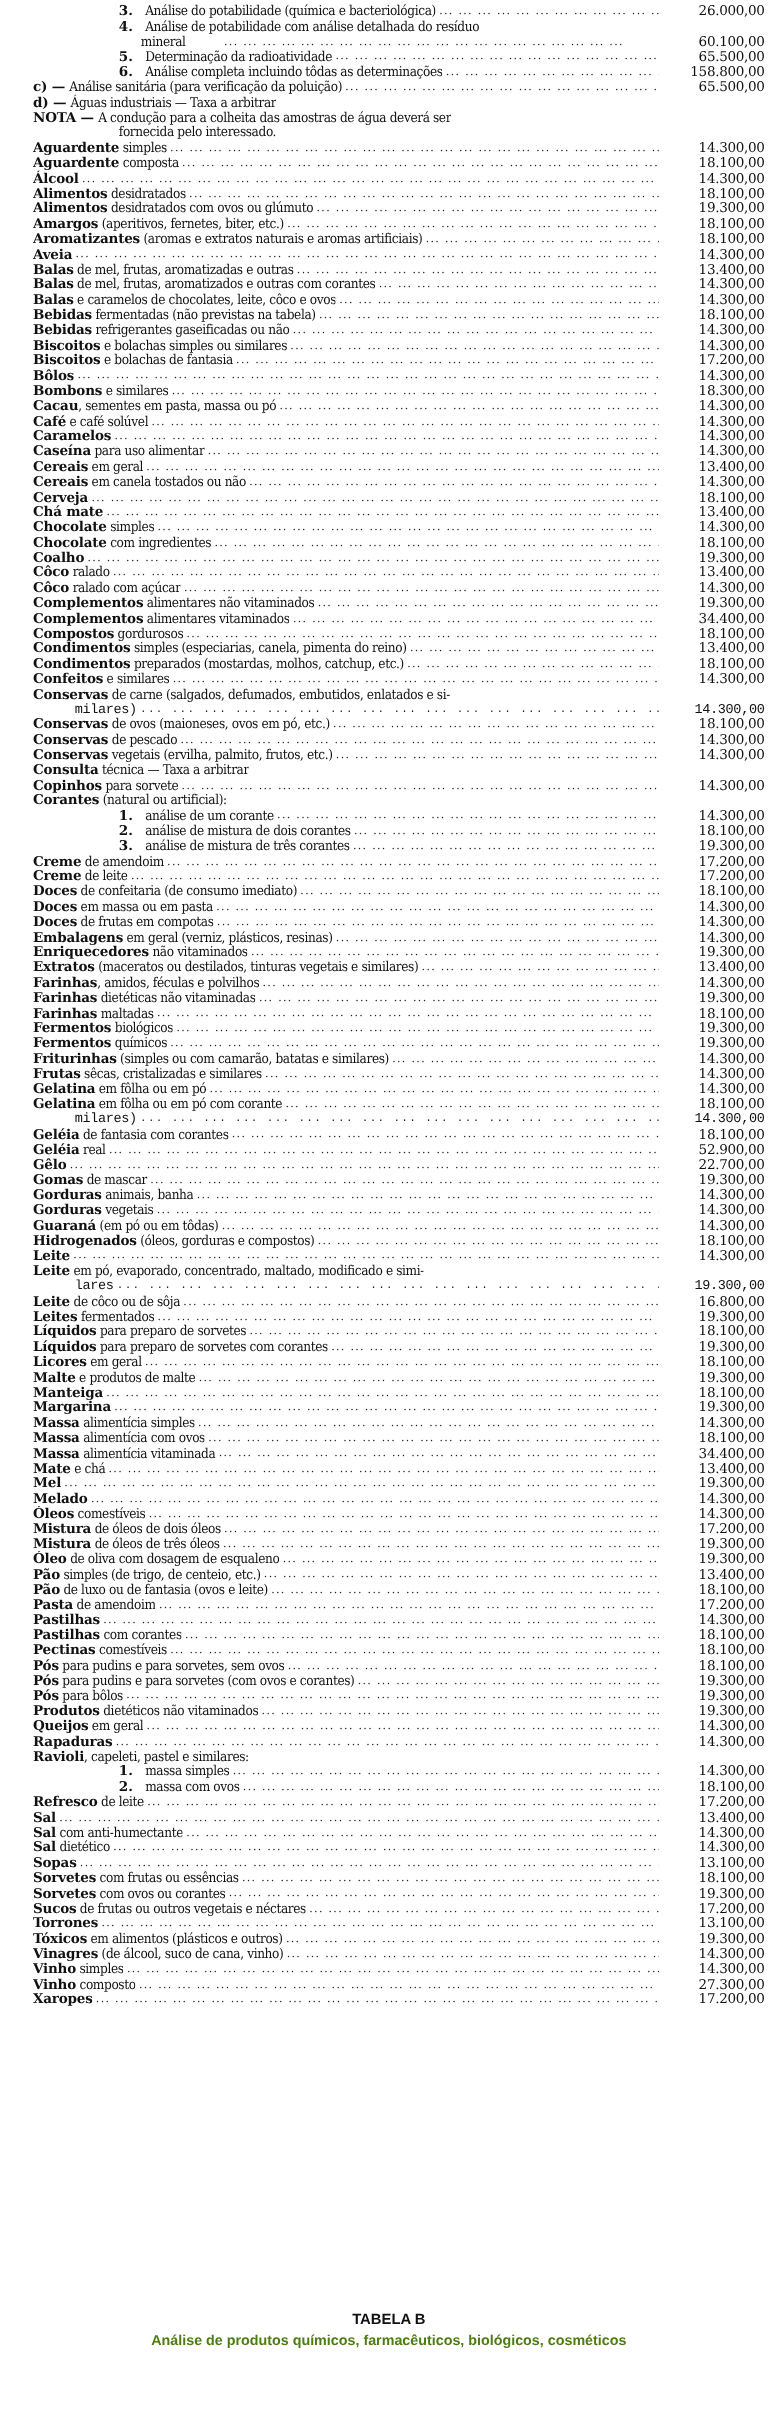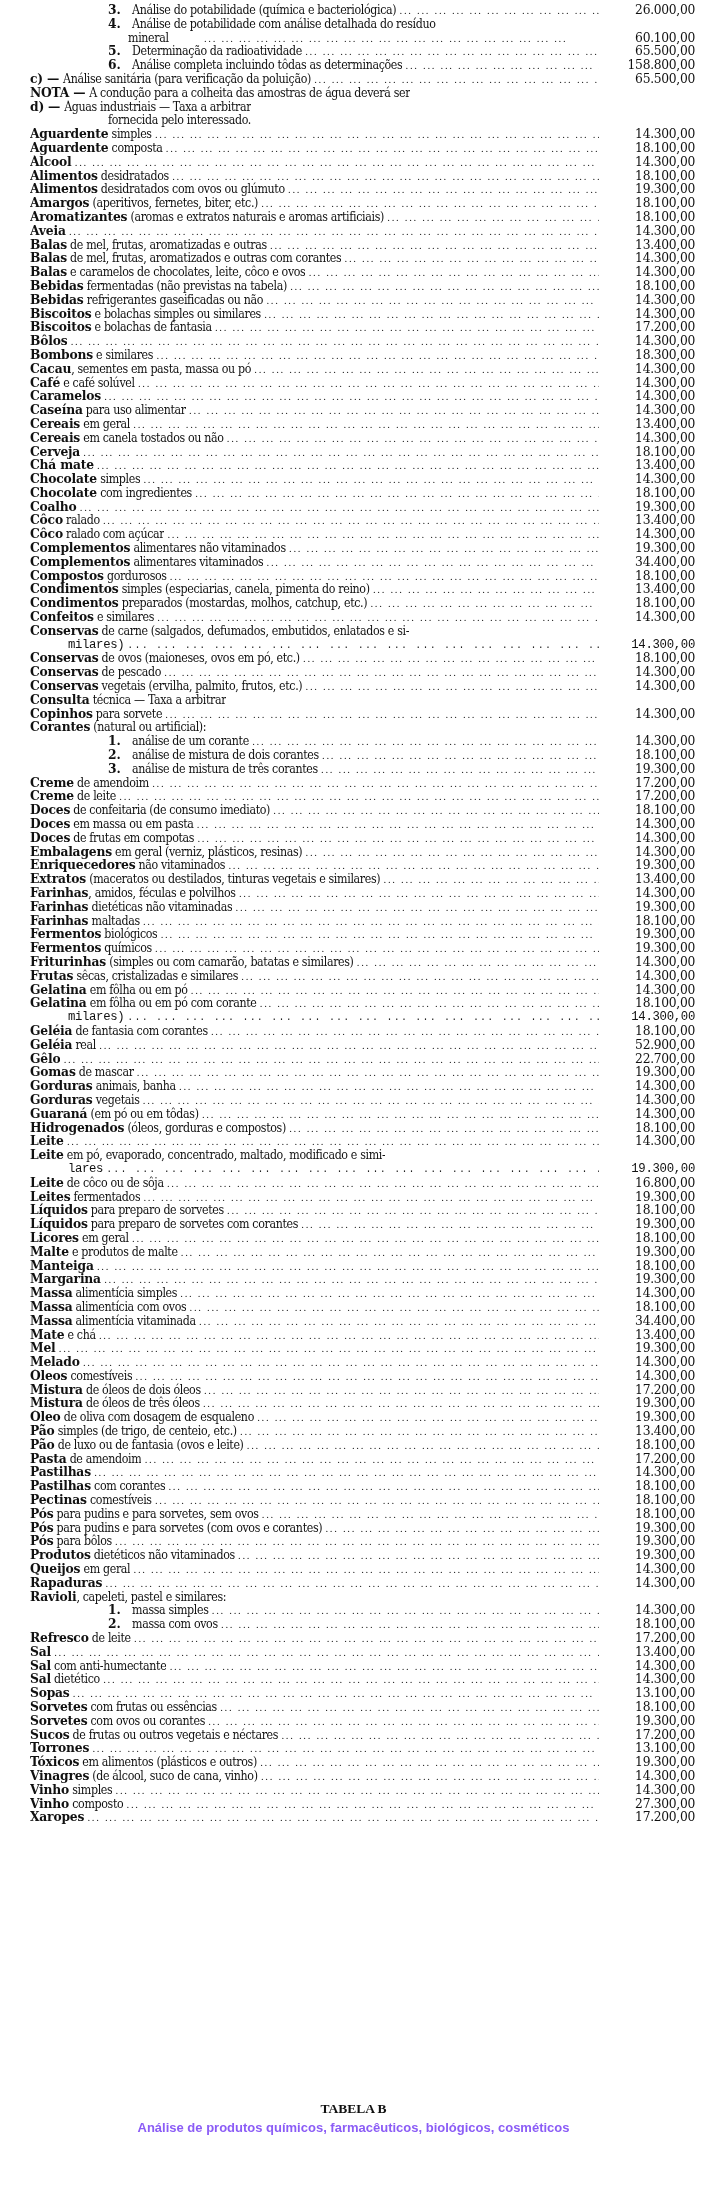--- a/index.html
+++ b/index.html
@@ -52,34 +52,34 @@
     .row.noval .dots { visibility: hidden; }
     .row.indent1 { padding-left: 38px; font-family: Liberation Mono, monospace; }
     .row.indent2 { padding-left: 78px; justify-content: space-between; }
     .row.indent3 { padding-left: 98px; gap: 32px; }
     .num { display: inline-block; width: 24px; font-weight: bold; }
     .tabela-title {
       position: absolute;
       left: 0; width: 707px;
       top: 2101px;
       text-align: center;
-      font-family: Liberation Serif, serif;
+      font-family: Liberation Sans, sans-serif;
       font-weight: bold;
       font-size: 13.5px;
       color: #111;
     }
     .tabela-sub {
       position: absolute;
       left: 0; width: 707px;
       top: 2120px;
       text-align: center;
       font-family: "Liberation Sans", "DejaVu Sans", sans-serif;
       font-weight: bold;
       font-size: 13px;
-      color: #8b5cf6;
+      color: #4d7c0f;
     }
     .tabela-b {
       position: absolute;
       left: 30px;
       top: 2164px;
       width: 665px;
       margin-top: 43px;
     }
   </style>
 </head>
@@ -117,27 +117,27 @@
       <span class="val">158.800,00</span>
     </div>
 
     <div class="row">
       <span class="lead"><b>c) —</b> <span class="txt">Análise sanitária (para verificação da poluição)</span></span>
       <span class="dots"></span>
       <span class="val">65.500,00</span>
     </div>
 
     <div class="row noval">
+      <span class="lead"><b>d) —</b> <span class="txt">Águas industriais — Taxa a arbitrar</span></span>
+      <span class="dots"></span>
+      <span class="val"></span>
+    </div>
+
+    <div class="row noval">
       <span class="lead"><b>NOTA —</b> <span class="txt">A condução para a colheita das amostras de água deverá ser</span></span>
-      <span class="dots"></span>
-      <span class="val"></span>
-    </div>
-
-    <div class="row noval">
-      <span class="lead"><b>d) —</b> <span class="txt">Águas industriais — Taxa a arbitrar</span></span>
       <span class="dots"></span>
       <span class="val"></span>
     </div>
     <div class="row indent2 noval">
       <span class="lead"><span class="txt">fornecida pelo interessado.</span></span>
       <span class="dots"></span>
       <span class="val"></span>
     </div>
   </div>
 

